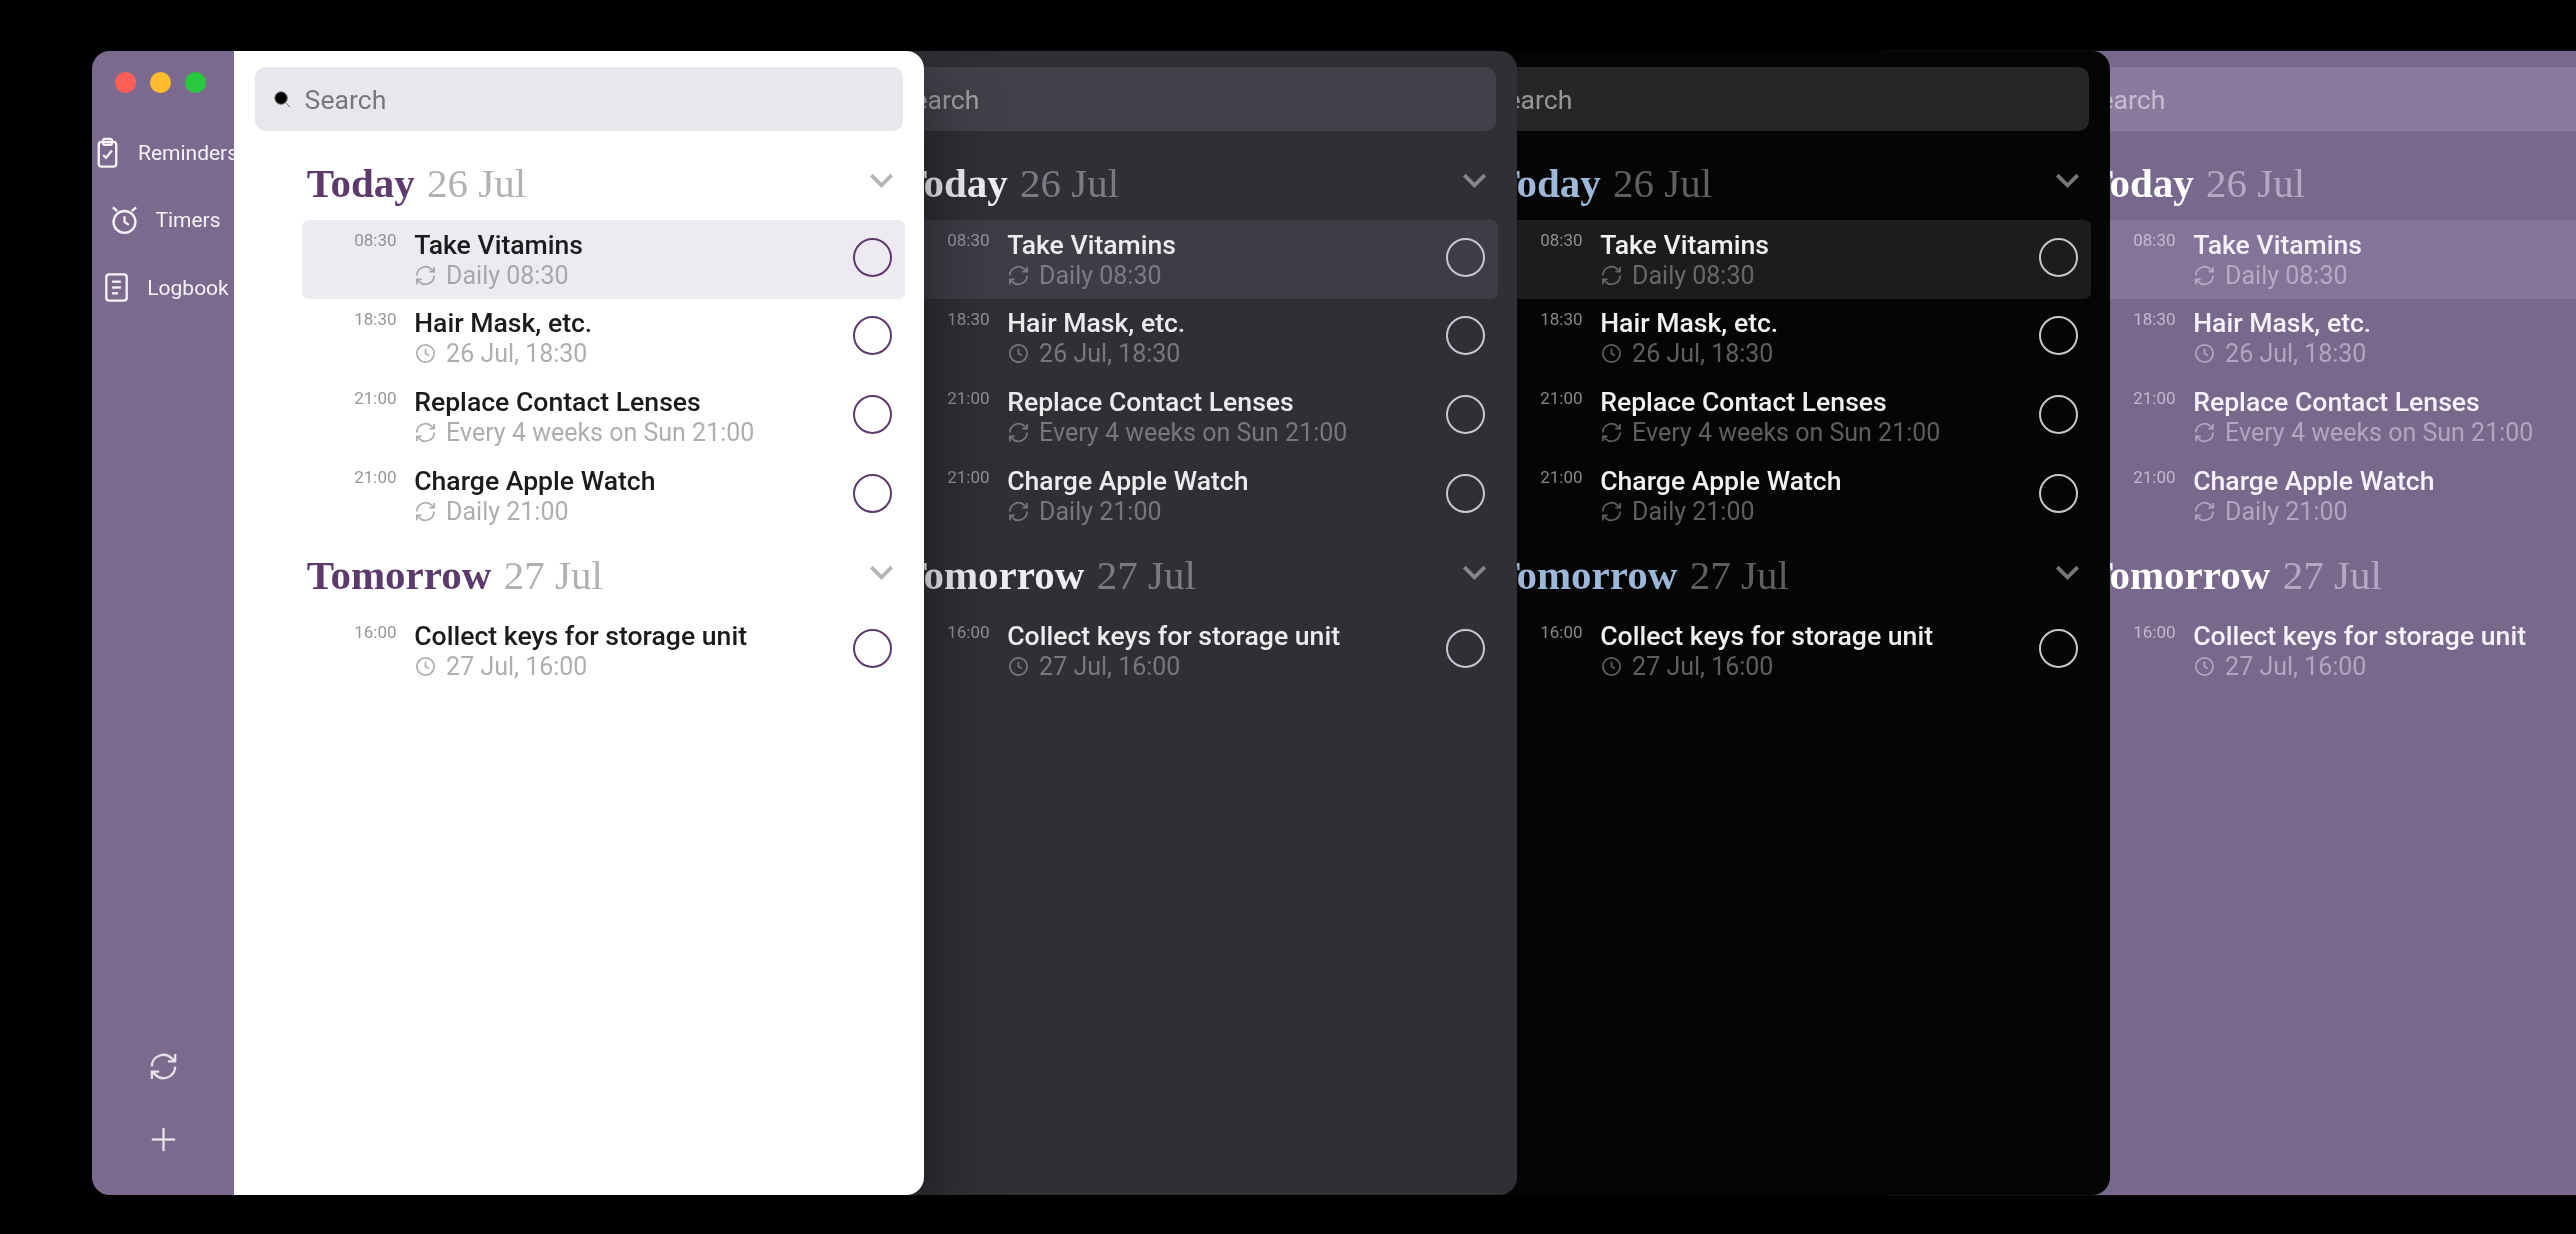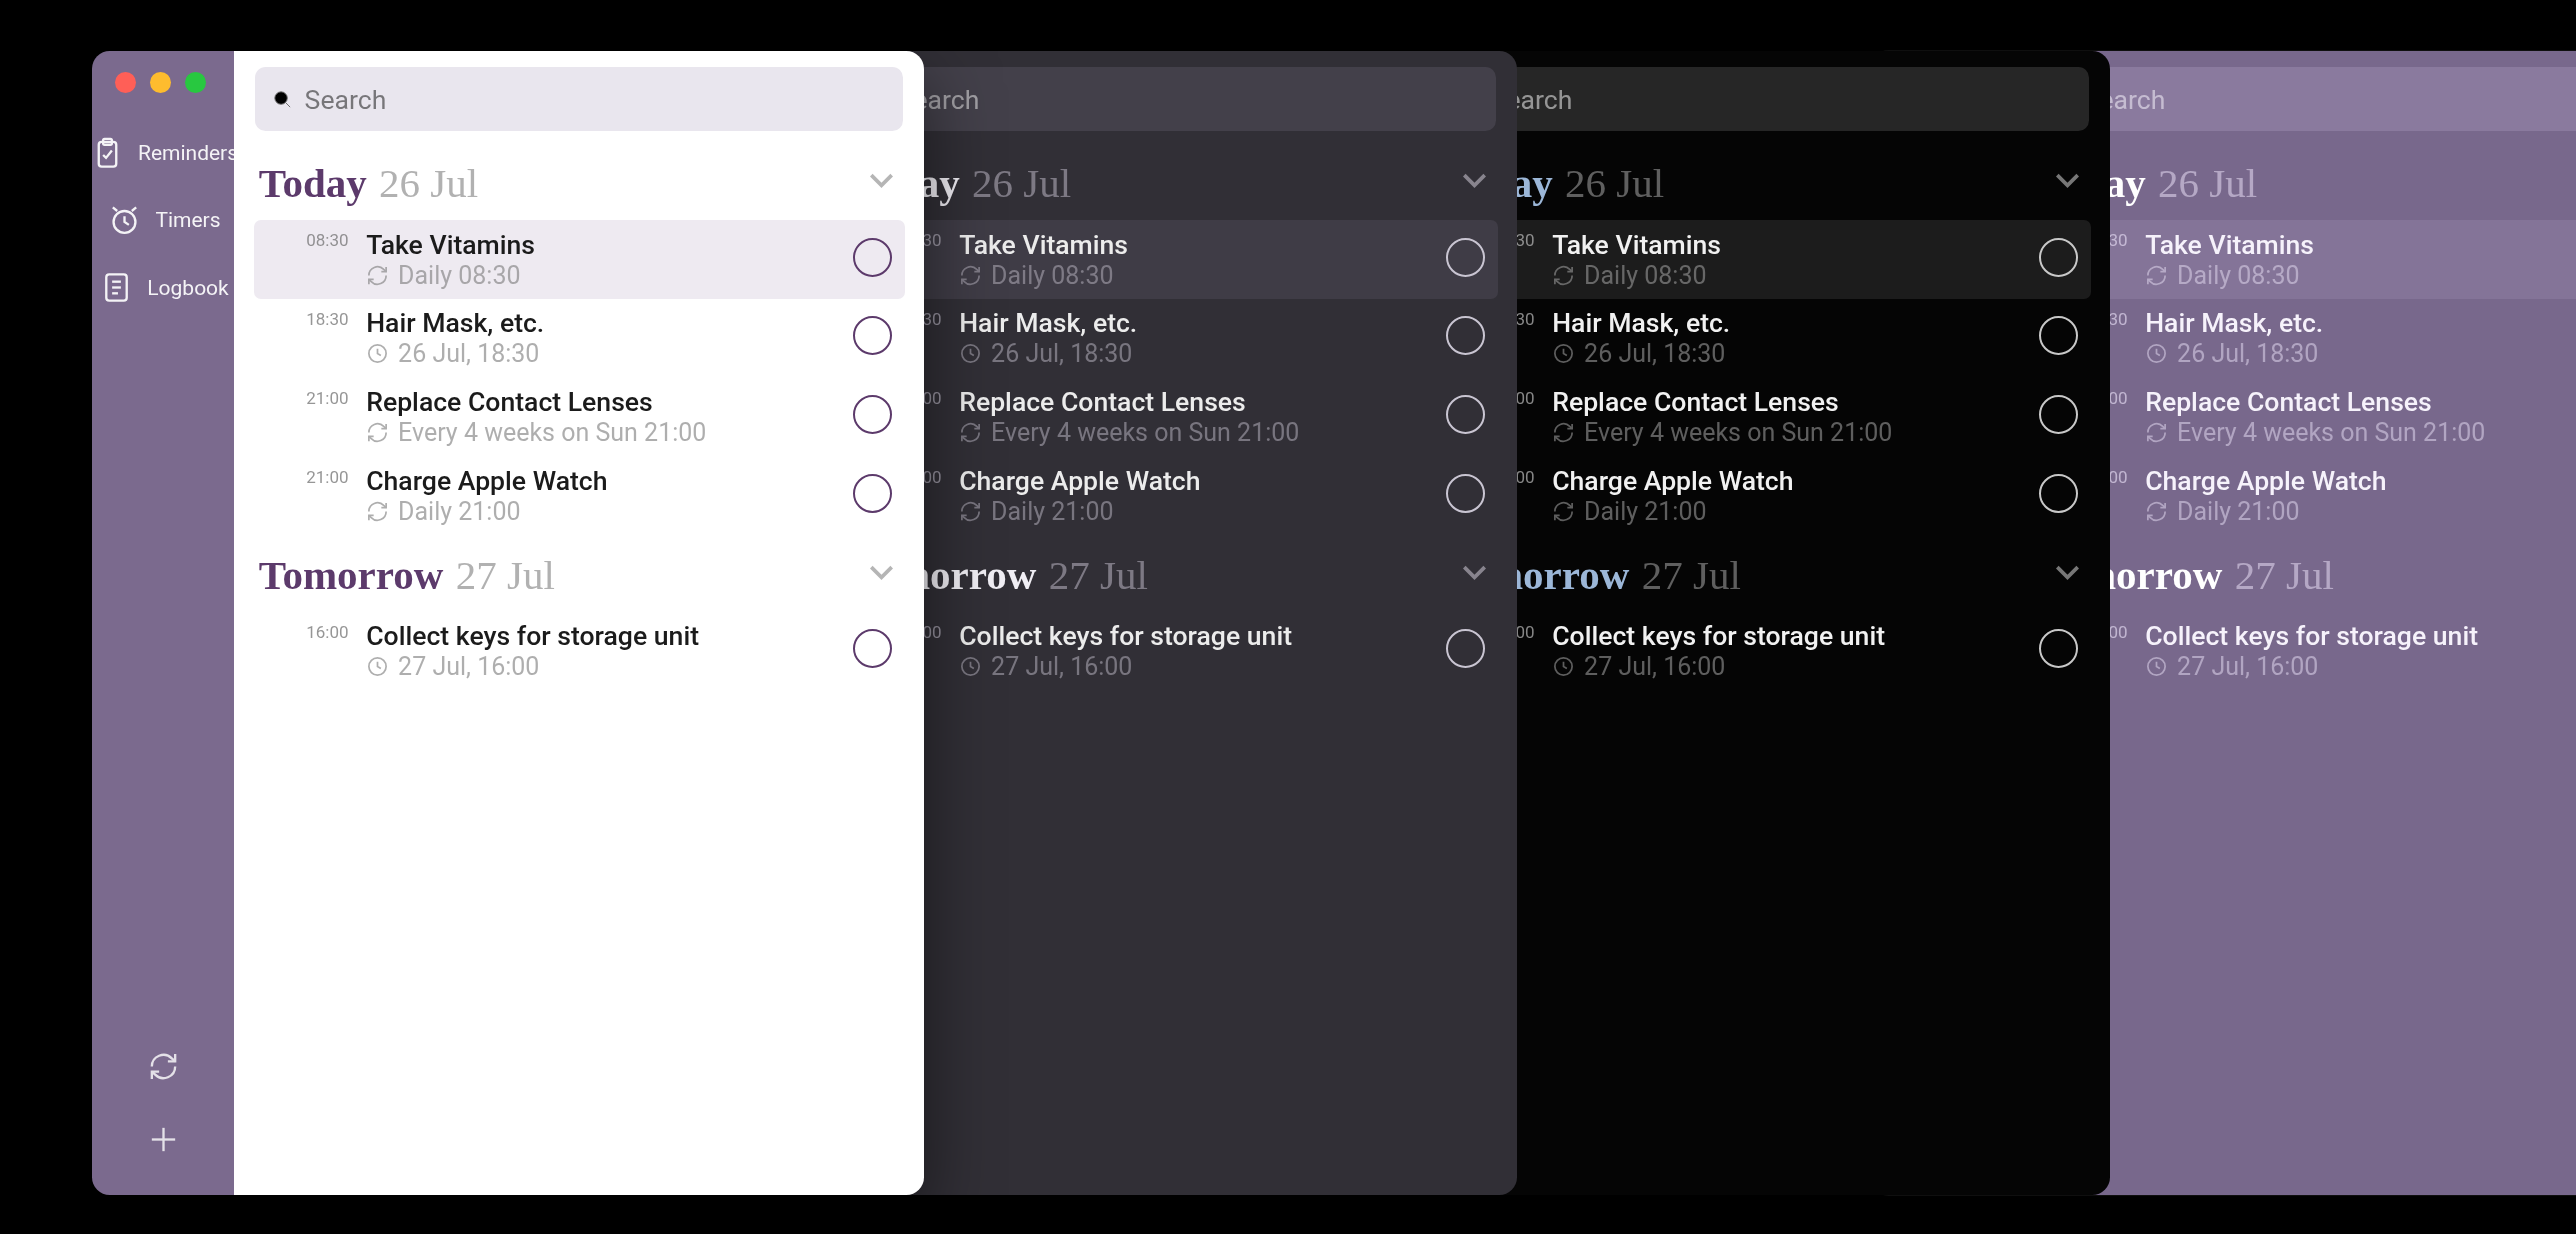--- a/index.html
+++ b/index.html
@@ -54,21 +54,21 @@
   .search {
     display:flex; align-items:center; gap:10.6px;
     border-radius: 10.6px;
     height: 64px;
     padding: 0 16px;
     font-size: 26.6px;
   }
   .search svg { width:23px; height:23px; flex:0 0 auto; }
   .search .ph { opacity: .55; }
 
-  .list { padding: 0 19.5px; }
+  .list { padding: 0 19.5px; margin-left: 48px; }
 
   .section-header {
     display:flex; align-items:baseline; justify-content:space-between;
     padding: 16px 5.3px 12.4px 5.3px;
   }
   .section-title { display:flex; align-items:baseline; gap:12.4px; font-size:41px; }
   .section-title .bold { font-weight:700; font-family: ui-serif, Georgia, "Times New Roman", serif; }
   .section-title .date { font-weight:400; opacity:.65; font-family: ui-serif, Georgia, "Times New Roman", serif; }
   .chevron { width:35px; height:35px; opacity:.55; }
   .chevron svg { width:100%; height:100%; fill:none; stroke-width:2.5; }

